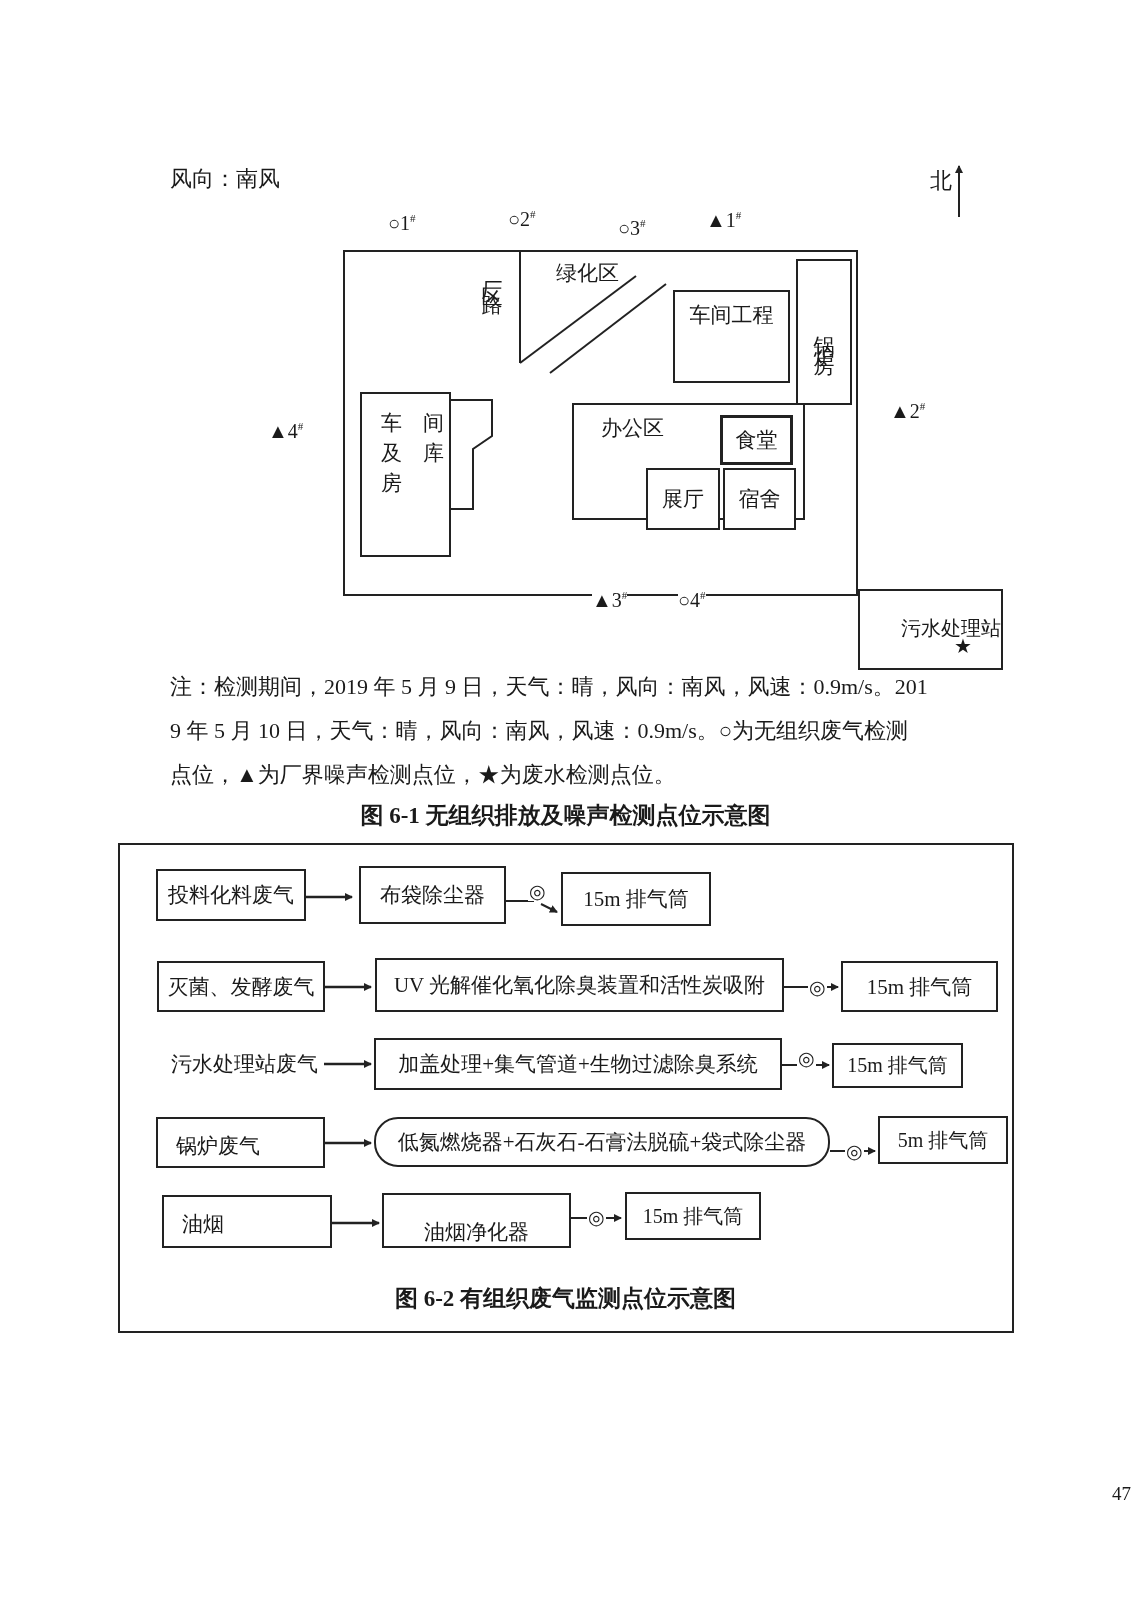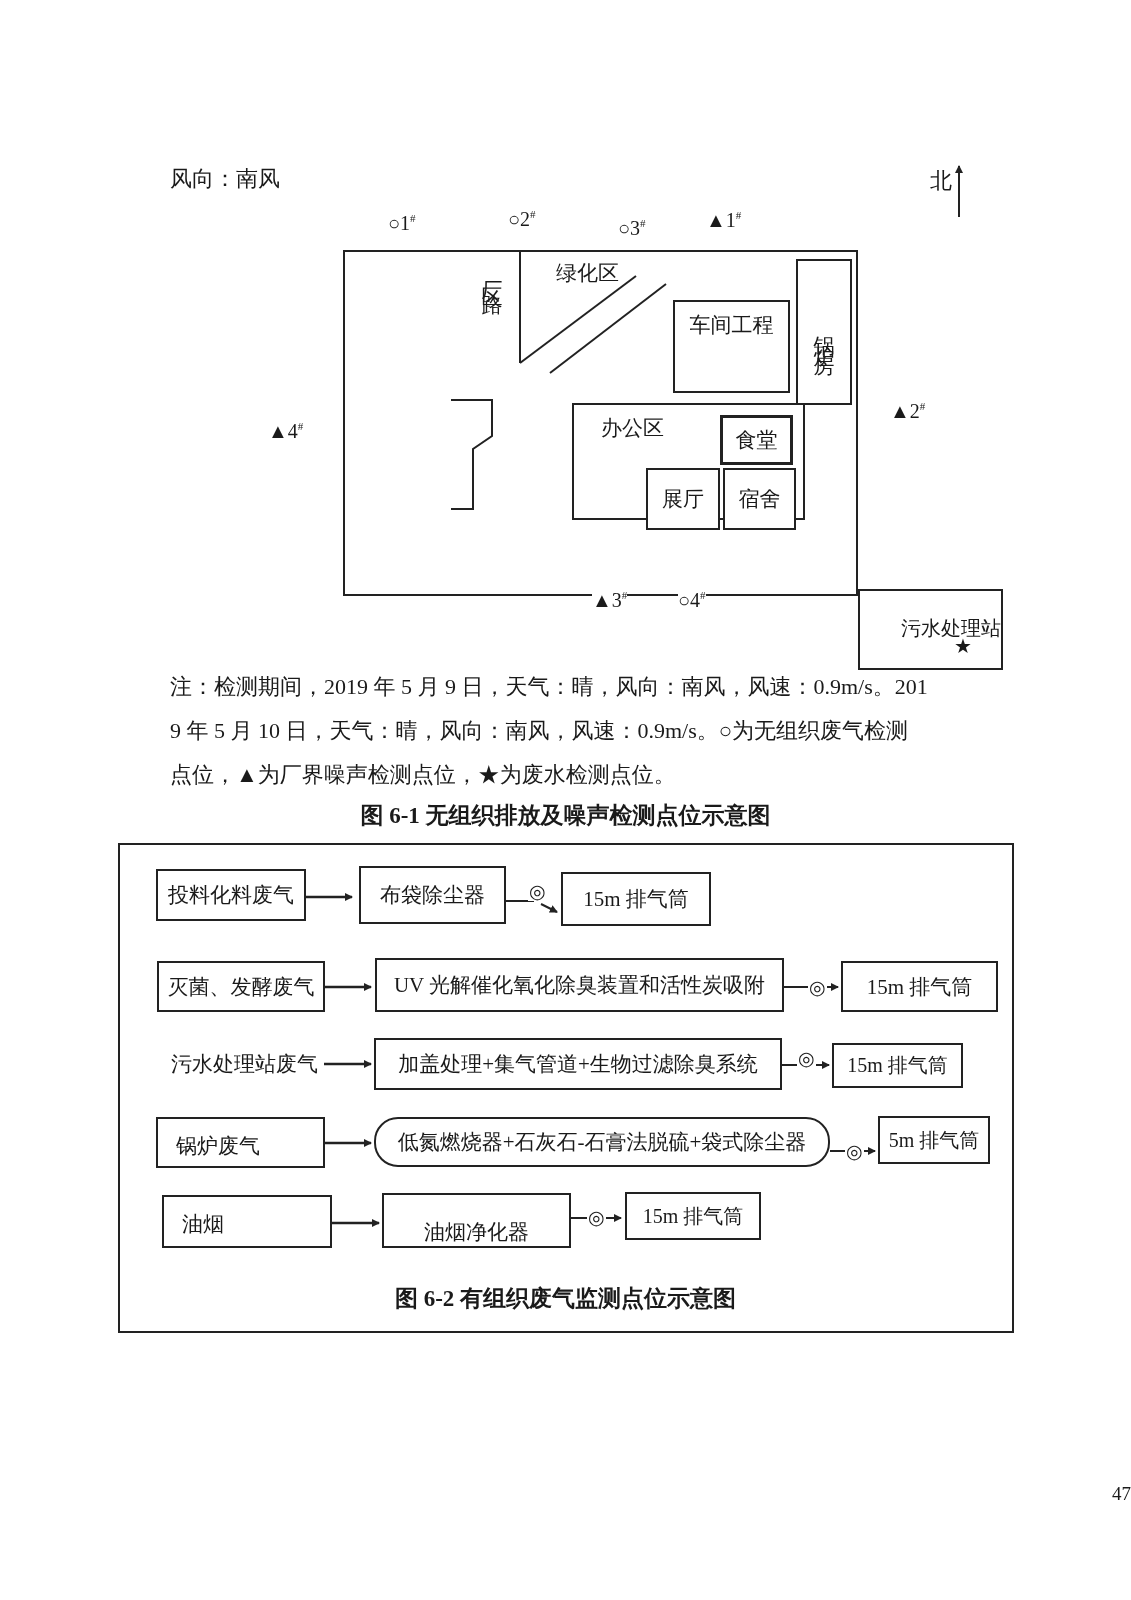--- a/index.html
+++ b/index.html
@@ -66,25 +66,32 @@
   <span class="marker" style="left:706px;top:209px;"><span>▲1</span><sup>#</sup></span>
 
   <span class="marker" style="left:268px;top:420px;"><span>▲4</span><sup>#</sup></span>
   <span class="marker" style="left:890px;top:400px;"><span>▲2</span><sup>#</sup></span>
   <span class="marker" style="left:592px;top:589px;background:#fff;"><span>▲3</span><sup>#</sup></span>
   <span class="marker" style="left:678px;top:589px;background:#fff;"><span>○4</span><sup>#</sup></span>
 
   <div class="lbl vert" style="left:478px;top:264px;font-size:21px;letter-spacing:7px;">厂区路</div>
   <div class="lbl" style="left:556px;top:259px;font-size:21px;">绿化区</div>
 
-  <div class="box" style="left:673px;top:290px;width:117px;height:93px;margin-top:10px;">
+  <div class="box" style="left:673px;top:290px;width:117px;height:93px;">
     <div style="padding-top:9px;text-align:center;font-size:21px;">车间工程</div>
   </div>
   <div class="box center" style="left:796px;top:259px;width:56px;height:146px;">
     <div class="vert" style="font-size:21px;letter-spacing:9px;">锅炉房</div>
+  </div>
+  <div class="box" style="left:360px;top:392px;width:91px;height:165px;">
+    <div style="padding:14px 0 0 19px;font-size:21px;line-height:30px;">
+      <div>车　间</div>
+      <div>及　库</div>
+      <div>房</div>
+    </div>
   </div>
   <div class="box" style="left:572px;top:403px;width:233px;height:117px;">
     <div style="padding:9px 0 0 27px;font-size:21px;">办公区</div>
   </div>
   <div class="box center" style="left:720px;top:415px;width:73px;height:50px;border-width:3px;">
     <span style="font-size:21px;">食堂</span>
   </div>
   <div class="box center" style="left:646px;top:468px;width:74px;height:62px;">
     <span style="font-size:21px;font-family:Liberation Mono, monospace;">展厅</span>
   </div>
@@ -135,21 +142,21 @@
     <span style="font-size:20px;">15m 排气筒</span>
   </div>
 
   <div class="box" style="left:156px;top:1117px;width:169px;height:51px;">
     <div style="padding:13px 0 0 18px;font-size:21px;">锅炉废气</div>
   </div>
   <div class="box center" style="left:374px;top:1117px;width:456px;height:50px;border-radius:24px;">
     <span style="font-size:21px;">低氮燃烧器+石灰石-石膏法脱硫+袋式除尘器</span>
   </div>
   <span class="monitor" style="left:845px;top:1142px;">◎</span>
-  <div class="box center" style="left:878px;top:1116px;width:112px;height:48px;">
+  <div class="box center" style="left:878px;top:1116px;width:130px;height:48px;">
     <span style="font-size:20px;">5m 排气筒</span>
   </div>
 
   <div class="box" style="left:162px;top:1195px;width:170px;height:53px;">
     <div style="padding:13px 0 0 18px;font-size:21px;">油烟</div>
   </div>
   <div class="box center" style="left:382px;top:1193px;width:189px;height:55px;align-items:flex-end;">
     <span style="font-size:21px;">油烟净化器</span>
   </div>
   <span class="monitor" style="left:587px;top:1208px;">◎</span>

